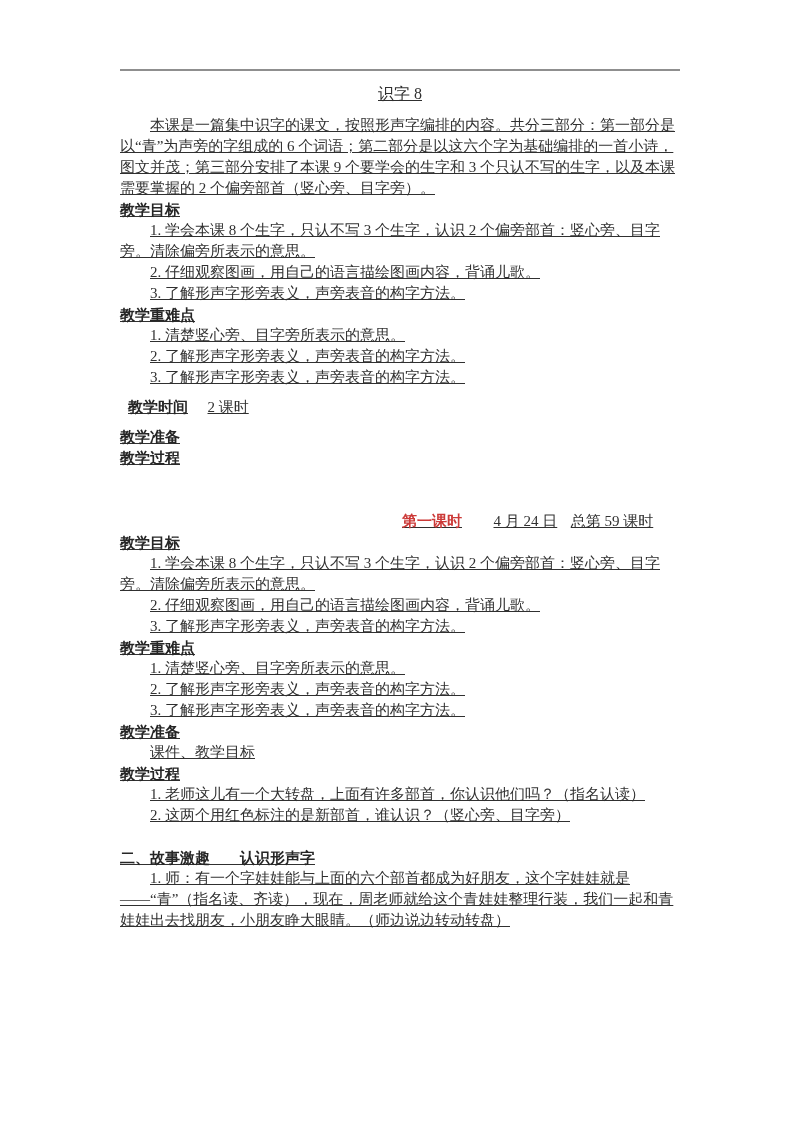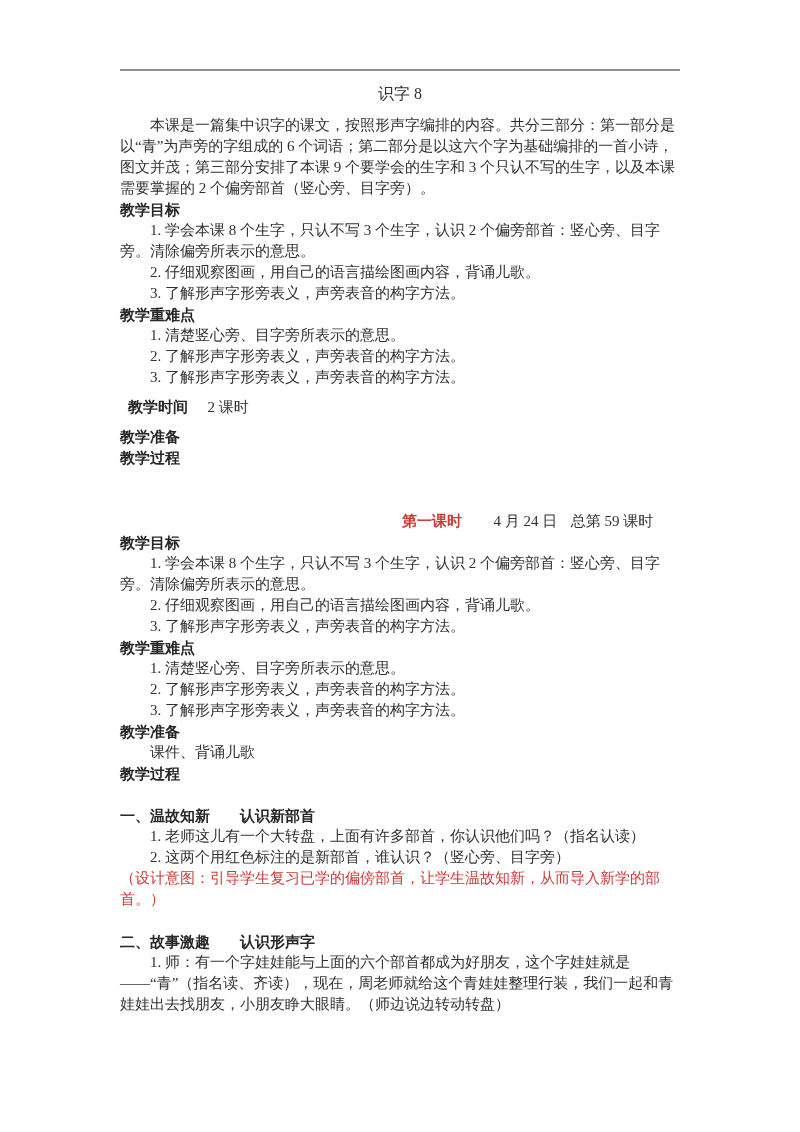--- a/index.html
+++ b/index.html
@@ -12,20 +12,21 @@
     width: 800px;
     height: 1132px;
     background: #ffffff;
     overflow: hidden;
     color: #303030;
     font-family: "Liberation Serif", serif;
   }
   .content {
     margin-left: 120px;
     width: 560px;
+    text-decoration: underline;
   }
   .rule {
     border-top: 2px solid #8f8f8f;
     margin-top: 69px;
     height: 0;
   }
   .title {
     margin: 0;
     padding-top: 12px;
     padding-bottom: 10px;
@@ -119,26 +120,24 @@
     <p class="pi">1. 学会本课 8 个生字，只认不写 3 个生字，认识 2 个偏旁部首：竖心旁、目字旁。清除偏旁所表示的意思。</p>
     <p class="pi">2. 仔细观察图画，用自己的语言描绘图画内容，背诵儿歌。</p>
     <p class="pi">3. 了解形声字形旁表义，声旁表音的构字方法。</p>
 
     <h3 class="hd">教学重难点</h3>
     <p class="pi">1. 清楚竖心旁、目字旁所表示的意思。</p>
     <p class="pi">2. 了解形声字形旁表义，声旁表音的构字方法。</p>
     <p class="pi">3. 了解形声字形旁表义，声旁表音的构字方法。</p>
 
     <h3 class="hd">教学准备</h3>
-    <p class="pi">课件、背诵儿歌</p>
+    <p class="pi">课件、教学目标</p>
 
     <h3 class="hd">教学过程</h3>
 
-    <h3 class="hd act">一、温故知新　　认识新部首</h3>
     <p class="pi">1. 老师这儿有一个大转盘，上面有许多部首，你认识他们吗？（指名认读）</p>
     <p class="pi">2. 这两个用红色标注的是新部首，谁认识？（竖心旁、目字旁）</p>
-    <p class="red-note">（设计意图：引导学生复习已学的偏傍部首，让学生温故知新，从而导入新学的部首。）</p>
 
     <h3 class="hd act">二、故事激趣　　认识形声字</h3>
     <p class="pi">1. 师：有一个字娃娃能与上面的六个部首都成为好朋友，这个字娃娃就是——“青”（指名读、齐读），现在，周老师就给这个青娃娃整理行装，我们一起和青娃娃出去找朋友，小朋友睁大眼睛。（师边说边转动转盘）</p>
 
   </div>
 </div>
 
 </body></html>

